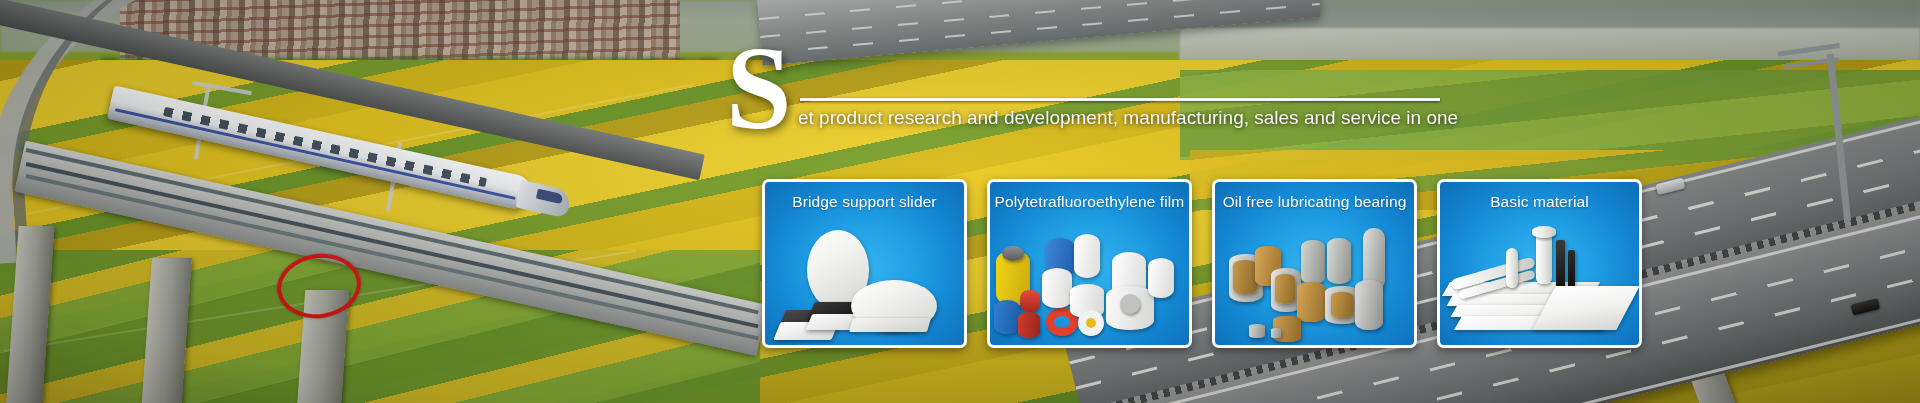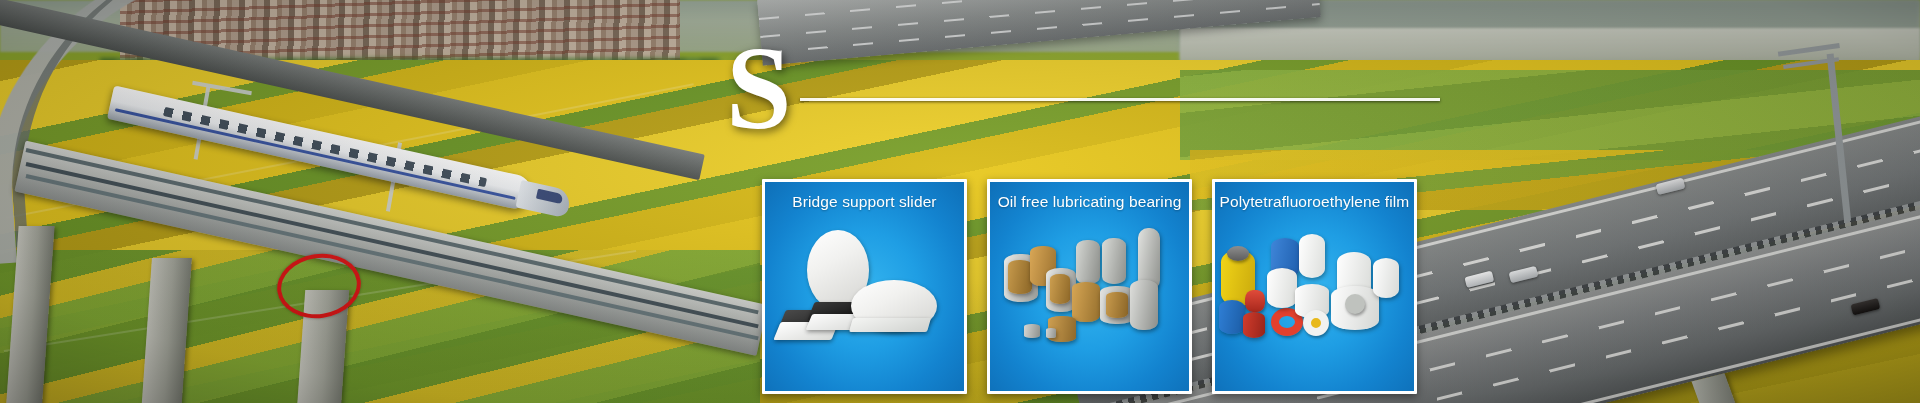--- a/index.html
+++ b/index.html
@@ -235,22 +235,22 @@
     font-size:19px; color:#f4f6f7; white-space:nowrap;
     text-shadow:0 1px 5px rgba(0,0,0,.8);
   }
 
   
   .cards{
     position:absolute; left:762px; top:179px;
     display:flex; gap:20px;
   }
   .card{
-    position:relative; width:205px; height:215px;
-    border:3px solid #ffffff; border-radius:1px;
+    position:relative; width:205px; height:169px;
+    border:3px solid #ffffff; border-radius:7px;
     background:
       radial-gradient(ellipse at 50% 52%, #34b4ef 0%, #1f9ee4 38%, #1383cf 70%, #0e6fb8 100%);
     box-shadow:0 3px 9px rgba(0,0,0,.42);
     overflow:hidden;
   }
   .card-title{
     position:absolute; left:0; right:0; top:11px;
     text-align:center; color:#ffffff; font-size:15.5px;
     letter-spacing:.1px; white-space:nowrap;
     text-shadow:0 1px 2px rgba(0,0,0,.3);
@@ -375,33 +375,55 @@
       <div class="lamp-pole" style="left:786px; top:36px; width:7px; height:168px; transform:rotate(8deg);"></div>
       <div class="lamp-pole" style="left:762px; top:26px; width:62px; height:5px; transform:rotate(6deg);"></div>
       <div class="lamp-pole" style="left:764px; top:40px; width:56px; height:4px; transform:rotate(6deg);"></div>
     </div>
 
     <div class="tone"></div>
   </div>
 
   <div class="hero-s">S</div>
   <div class="rule"></div>
+  <div class="subline">et product research and development, manufacturing, sales and service in one</div>
 
   <div class="cards">
 
     <div class="card">
       <div class="card-title">Bridge support slider</div>
       <div class="card-art">
         <div class="disc" style="left:42px; top:6px;  width:62px; height:80px;  border-radius:50%;"></div>
         <div class="plate" style="left:16px; top:86px; width:54px; height:24px; background:linear-gradient(160deg,#4a4a4a,#1d1d1d); transform:skewX(-22deg);"></div>
         <div class="plate" style="left:12px; top:98px; width:58px; height:18px; background:linear-gradient(160deg,#ffffff,#d9dad7); transform:skewX(-22deg);"></div>
         <div class="plate" style="left:46px; top:78px; width:46px; height:18px; background:linear-gradient(160deg,#3a3a3a,#121212); transform:skewX(-22deg);"></div>
         <div class="plate" style="left:44px; top:90px; width:48px; height:16px; background:linear-gradient(160deg,#fcfcfc,#dcdddb); transform:skewX(-22deg);"></div>
         <div class="disc" style="left:86px; top:56px; width:86px; height:52px;"></div>
         <div class="plate" style="left:86px; top:94px; width:78px; height:14px; background:linear-gradient(160deg,#f4f5f3,#cfd1ce); transform:skewX(-16deg);"></div>
+      </div>
+    </div>
+
+    <div class="card">
+      <div class="card-title">Polytetrafluoroethylene film</div>
+      <div class="card-art">
+        <div class="roll" style="left:6px;  top:26px; width:34px; height:56px; background:linear-gradient(100deg,#f2d518,#c9a90c);"></div>
+        <div class="ring" style="left:12px; top:22px; width:22px; height:15px; background:linear-gradient(180deg,#8e8e8e,#5c5c5c);"></div>
+        <div class="roll" style="left:4px;  top:76px; width:26px; height:34px; background:linear-gradient(100deg,#2f7fd6,#1b5ba3);"></div>
+        <div class="ring" style="left:30px; top:66px; width:20px; height:22px; background:linear-gradient(180deg,#e04b3a,#a8281c); border-radius:40%;"></div>
+        <div class="roll" style="left:28px; top:88px; width:22px; height:26px; background:linear-gradient(100deg,#d33c2c,#96241a);"></div>
+        <div class="ring" style="left:56px; top:84px; width:32px; height:28px; border:8px solid #e2402e; background:transparent; border-radius:50%;"></div>
+        <div class="roll" style="left:56px; top:14px; width:28px; height:40px; background:linear-gradient(100deg,#3f86d9,#1f5fae);"></div>
+        <div class="roll" style="left:52px; top:44px; width:30px; height:40px; background:linear-gradient(100deg,#ffffff,#d9dbd8);"></div>
+        <div class="roll" style="left:84px; top:10px; width:26px; height:44px; background:linear-gradient(100deg,#ffffff,#dcdedb);"></div>
+        <div class="roll" style="left:80px; top:60px; width:34px; height:34px; background:linear-gradient(100deg,#ffffff,#d6d8d5);"></div>
+        <div class="ring" style="left:88px; top:86px; width:26px; height:26px; border:8px solid #f1f2f0; background:#e8b91a; border-radius:50%;"></div>
+        <div class="roll" style="left:122px;top:28px; width:34px; height:46px; background:linear-gradient(100deg,#ffffff,#dadcd9);"></div>
+        <div class="roll" style="left:116px;top:62px; width:48px; height:44px; background:linear-gradient(100deg,#fdfdfd,#d4d6d3);"></div>
+        <div class="ring" style="left:130px;top:70px; width:20px; height:20px; background:#bfc2be;"></div>
+        <div class="roll" style="left:158px;top:34px; width:26px; height:40px; background:linear-gradient(100deg,#ffffff,#d8dad7);"></div>
       </div>
     </div>
 
     <div class="card">
       <div class="card-title">Oil free lubricating bearing</div>
       <div class="card-art">
         <div class="bush" style="left:14px; top:30px; width:34px; height:48px; background:linear-gradient(100deg,#e8e9e6,#9a9c98);"></div>
         <div class="bush" style="left:18px; top:36px; width:24px; height:34px; background:linear-gradient(100deg,#c79a4c,#8a6526);"></div>
         <div class="bush" style="left:40px; top:22px; width:26px; height:40px; background:linear-gradient(100deg,#d9a756,#9c7230);"></div>
         <div class="bush" style="left:56px; top:44px; width:30px; height:44px; background:linear-gradient(100deg,#e6e7e4,#979995);"></div>
@@ -413,35 +435,31 @@
         <div class="bush" style="left:116px;top:68px; width:22px; height:26px; background:linear-gradient(100deg,#c99b4d,#8a6527);"></div>
         <div class="bush" style="left:148px;top:4px;  width:22px; height:62px; background:linear-gradient(100deg,#e2e3e0,#8f918d);"></div>
         <div class="bush" style="left:140px;top:56px; width:28px; height:50px; background:linear-gradient(100deg,#dedfdc,#8c8e8a);"></div>
         <div class="bush" style="left:58px; top:92px; width:28px; height:26px; background:linear-gradient(100deg,#cfa052,#8d682b);"></div>
         <div class="bush" style="left:34px; top:100px;width:16px; height:14px; background:linear-gradient(100deg,#d6d7d4,#8e908c);"></div>
         <div class="bush" style="left:56px; top:104px;width:10px; height:10px; background:linear-gradient(100deg,#d6d7d4,#8e908c);"></div>
       </div>
     </div>
 
     <div class="card">
-      <div class="card-title">Polytetrafluoroethylene film</div>
+      <div class="card-title">Basic material</div>
       <div class="card-art">
-        <div class="roll" style="left:6px;  top:26px; width:34px; height:56px; background:linear-gradient(100deg,#f2d518,#c9a90c);"></div>
-        <div class="ring" style="left:12px; top:22px; width:22px; height:15px; background:linear-gradient(180deg,#8e8e8e,#5c5c5c);"></div>
-        <div class="roll" style="left:4px;  top:76px; width:26px; height:34px; background:linear-gradient(100deg,#2f7fd6,#1b5ba3);"></div>
-        <div class="ring" style="left:30px; top:66px; width:20px; height:22px; background:linear-gradient(180deg,#e04b3a,#a8281c); border-radius:40%;"></div>
-        <div class="roll" style="left:28px; top:88px; width:22px; height:26px; background:linear-gradient(100deg,#d33c2c,#96241a);"></div>
-        <div class="ring" style="left:56px; top:84px; width:32px; height:28px; border:8px solid #e2402e; background:transparent; border-radius:50%;"></div>
-        <div class="roll" style="left:56px; top:14px; width:28px; height:40px; background:linear-gradient(100deg,#3f86d9,#1f5fae);"></div>
-        <div class="roll" style="left:52px; top:44px; width:30px; height:40px; background:linear-gradient(100deg,#ffffff,#d9dbd8);"></div>
-        <div class="roll" style="left:84px; top:10px; width:26px; height:44px; background:linear-gradient(100deg,#ffffff,#dcdedb);"></div>
-        <div class="roll" style="left:80px; top:60px; width:34px; height:34px; background:linear-gradient(100deg,#ffffff,#d6d8d5);"></div>
-        <div class="ring" style="left:88px; top:86px; width:26px; height:26px; border:8px solid #f1f2f0; background:#e8b91a; border-radius:50%;"></div>
-        <div class="roll" style="left:122px;top:28px; width:34px; height:46px; background:linear-gradient(100deg,#ffffff,#dadcd9);"></div>
-        <div class="roll" style="left:116px;top:62px; width:48px; height:44px; background:linear-gradient(100deg,#fdfdfd,#d4d6d3);"></div>
-        <div class="ring" style="left:130px;top:70px; width:20px; height:20px; background:#bfc2be;"></div>
-        <div class="roll" style="left:158px;top:34px; width:26px; height:40px; background:linear-gradient(100deg,#ffffff,#d8dad7);"></div>
+        <div class="sheet" style="left:6px;  top:58px; width:150px; height:14px; transform:skewX(-30deg);"></div>
+        <div class="sheet" style="left:10px; top:70px; width:150px; height:12px; transform:skewX(-30deg);"></div>
+        <div class="sheet" style="left:14px; top:81px; width:150px; height:12px; transform:skewX(-30deg);"></div>
+        <div class="sheet" style="left:18px; top:92px; width:150px; height:14px; transform:skewX(-30deg);"></div>
+        <div class="rod" style="left:10px; top:44px; width:86px;  height:11px; transform:rotate(-16deg);"></div>
+        <div class="rod" style="left:18px; top:56px; width:78px;  height:9px;  transform:rotate(-16deg);"></div>
+        <div class="rod" style="left:96px; top:4px;  width:16px;  height:56px;"></div>
+        <div class="rod" style="left:92px; top:2px;  width:24px;  height:12px; border-radius:50% / 40%;"></div>
+        <div class="rod" style="left:66px; top:24px; width:12px;  height:40px;"></div>
+        <div class="plate" style="left:116px;top:16px; width:9px;  height:48px; background:linear-gradient(180deg,#3b3b3b,#121212);"></div>
+        <div class="plate" style="left:128px;top:26px; width:7px;  height:40px; background:linear-gradient(180deg,#2e2e2e,#0d0d0d);"></div>
+        <div class="sheet" style="left:104px;top:62px; width:84px;  height:44px; transform:skewX(-28deg);"></div>
       </div>
     </div>
-
 
   </div>
 </div>
 
 </body></html>

